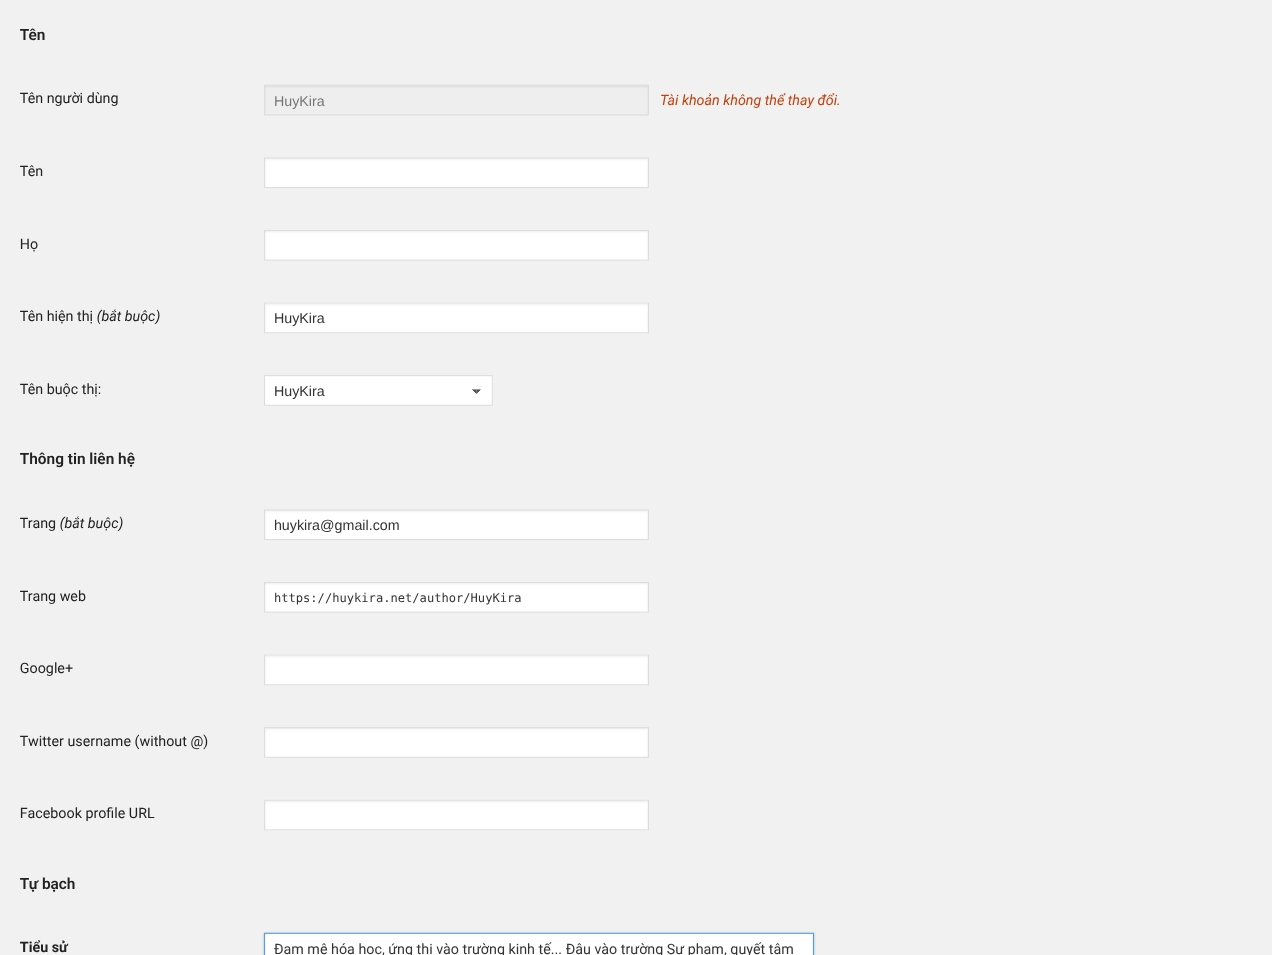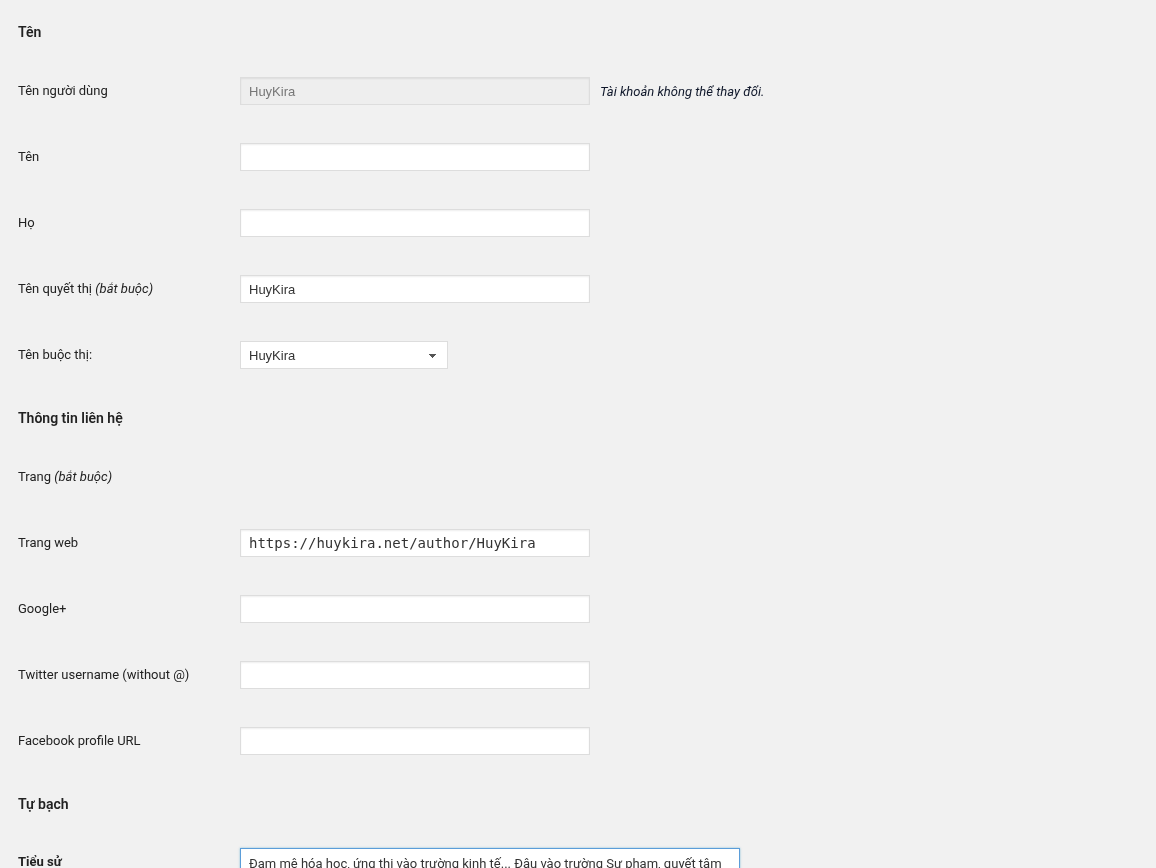--- a/index.html
+++ b/index.html
@@ -57,41 +57,41 @@
       background: #fff;
       color: #333;
       box-shadow: inset 0 1px 2px rgba(0,0,0,0.07);
     }
     input[disabled] {
       background: #eee;
       color: #777;
     }
     input.mono {
       font-family: Consolas, Menlo, monospace;
-      font-size: 14px;
+      font-size: 11px;
     }
     select {
       width: 208px;
       height: 28px;
       padding: 2px 24px 2px 8px;
       font-size: 13px;
       border: 1px solid #ddd;
       background: #fff;
       color: #333;
       appearance: none;
       -webkit-appearance: none;
       background-image: linear-gradient(45deg, transparent 50%, #555 50%), linear-gradient(135deg, #555 50%, transparent 50%);
       background-position: calc(100% - 14px) 12px, calc(100% - 10px) 12px;
       background-size: 4px 4px, 4px 4px;
       background-repeat: no-repeat;
     }
     .hint {
       font-style: italic;
       font-size: 13px;
-      color: #0f172a;
+      color: #c2410c;
       margin-left: 10px;
     }
     textarea {
       width: 500px;
       height: 98px;
       padding: 6px 8px;
       font-size: 13px;
       line-height: 1.45;
       font-family: inherit;
       border: 1px solid #5b9dd9;
@@ -131,21 +131,21 @@
 
 <div class="form-row">
   <div class="label-col">Họ</div>
   <div class="field-col">
     <input type="text" value="" style="">
   </div>
 </div>
 
 <div class="form-row">
   <div class="label-col">
-    <span>Tên quyết thị </span><em>(bắt buộc)</em>
+    <span>Tên hiện thị </span><em>(bắt buộc)</em>
   </div>
   <div class="field-col">
     <input type="text" value="HuyKira" style="">
   </div>
 </div>
 
 <div class="form-row">
   <div class="label-col">Tên buộc thị:</div>
   <div class="field-col">
     <select>
@@ -153,20 +153,23 @@
     </select>
   </div>
 </div>
 
 <h3 class="section-heading spaced">Thông tin liên hệ</h3>
 
 <div class="form-row">
   <div class="label-col">
     <span>Trang </span><em>(bắt buộc)</em>
   </div>
+  <div class="field-col">
+    <input type="email" value="huykira@gmail.com" style="">
+  </div>
 </div>
 
 <div class="form-row">
   <div class="label-col">Trang web</div>
   <div class="field-col">
     <input type="url" class="mono" value="https://huykira.net/author/HuyKira" style="">
   </div>
 </div>
 
 <div class="form-row">

